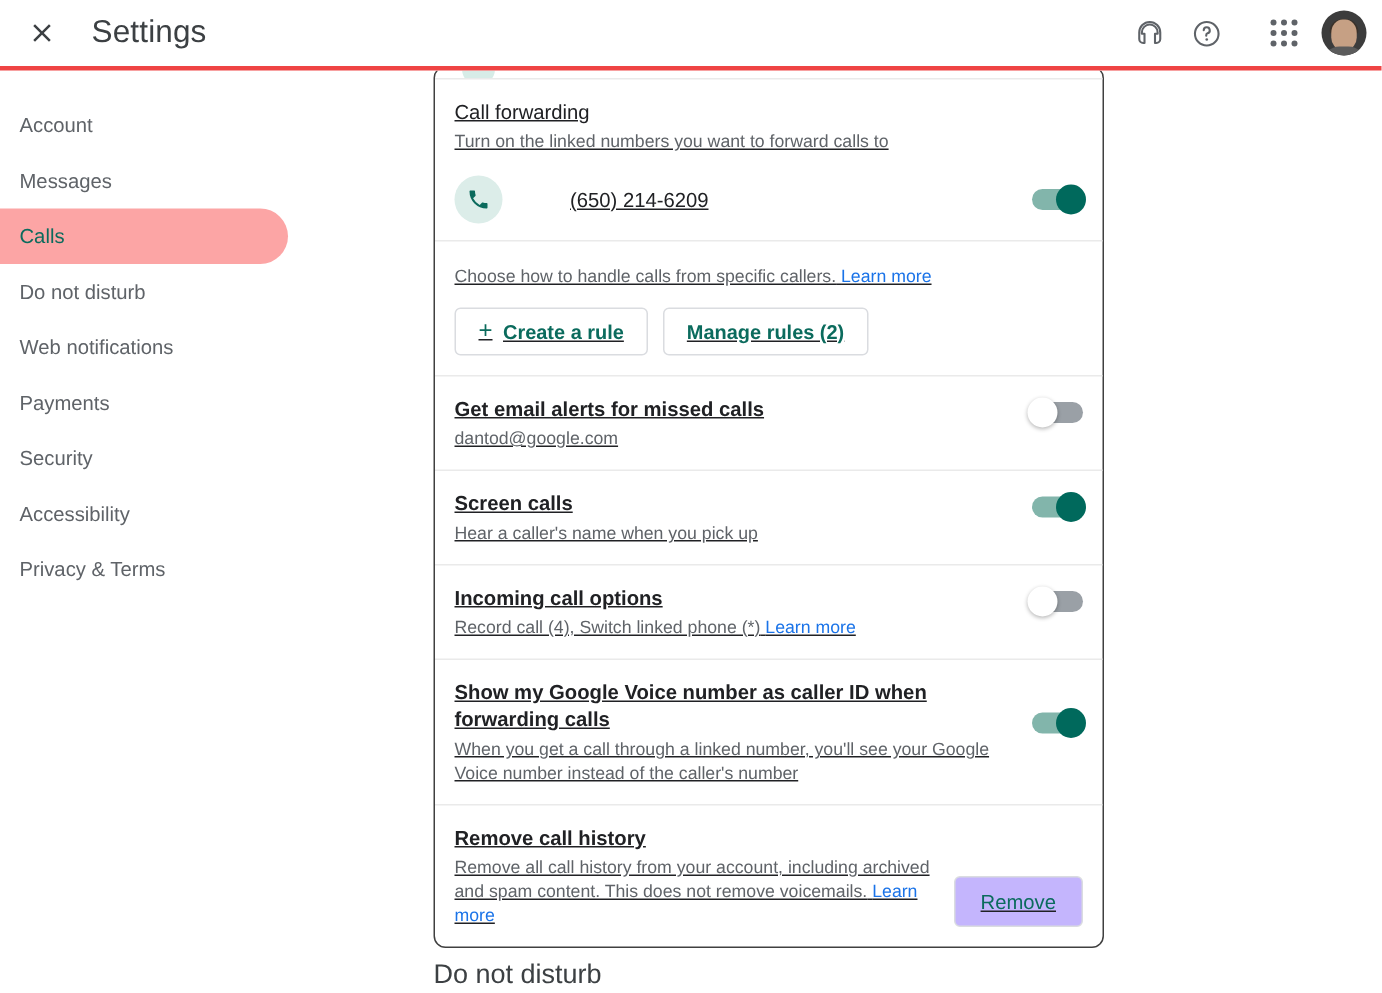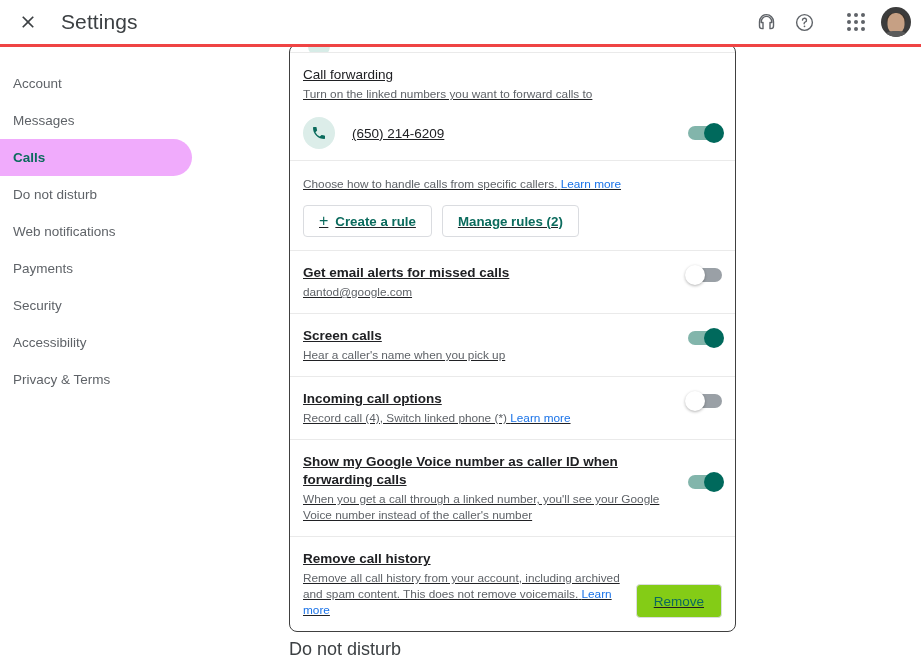--- a/index.html
+++ b/index.html
@@ -72,21 +72,21 @@
   }
   .nav-item {
     height: 37px; display: flex; align-items: center;
     padding-left: 13px;
     border-radius: 0 20px 20px 0;
     font-size: 13.5px; color: #5f6368;
     cursor: pointer; margin-bottom: 0;
     width: 192px;
   }
   .nav-item.active {
-    background: #f0abfc; color: #0b6b5d; font-weight: bold;
+    background: #fca5a5; color: #0b6b5d; font-weight: normal;
   }
 
   
   .content {
     position: absolute; top: 47px; left: 230px;
     width: 691px; height: 615px;
     overflow: hidden;
   }
   .card {
     position: absolute; left: 59px; top: -3px;
@@ -113,21 +113,21 @@
   .link { color: #1a73e8; text-decoration: none; cursor: pointer; }
 
   
   .clip-chip {
     position: absolute; left: 18px; top: -10px;
     width: 22px; height: 22px; border-radius: 50%;
     background: #d7ece7;
   }
 
   
-  .phone-row { align-items: center; padding: 11px 13px; }
+  .phone-row { align-items: center; padding: 11px 13px; gap: 28px; }
   .phone-circle {
     width: 32px; height: 32px; border-radius: 50%;
     background: #dcede9; flex: none;
     display: flex; align-items: center; justify-content: center;
     color: #0b6b5d;
   }
   .phone-label {
     font-size: 13.5px; color: #202124; margin-left: 17px; flex: 1;
   }
 
@@ -139,21 +139,21 @@
     background: #fff; color: #0b6b5d;
     font-size: 13.3px; font-weight: bold;
     font-family: "Liberation Sans", sans-serif;
     display: inline-flex; align-items: center; gap: 7px;
     cursor: pointer; white-space: nowrap;
   }
   .btn .plus { font-size: 16px; font-weight: normal; line-height: 1; }
   .btn-remove {
     height: 34px; padding: 0 17px; margin-top: 3px;
     border: 1px solid #dadce0; border-radius: 4px;
-    background: #84cc16; color: #0b6b5d;
+    background: #c4b5fd; color: #0b6b5d;
     font-size: 13.5px; font-family: "Liberation Sans", sans-serif;
     cursor: pointer; flex: none;
   }
 
   
   .toggle {
     position: relative; width: 34px; height: 14px;
     border-radius: 7px; flex: none; margin-top: 4px; cursor: pointer;
   }
   .toggle .knob {

